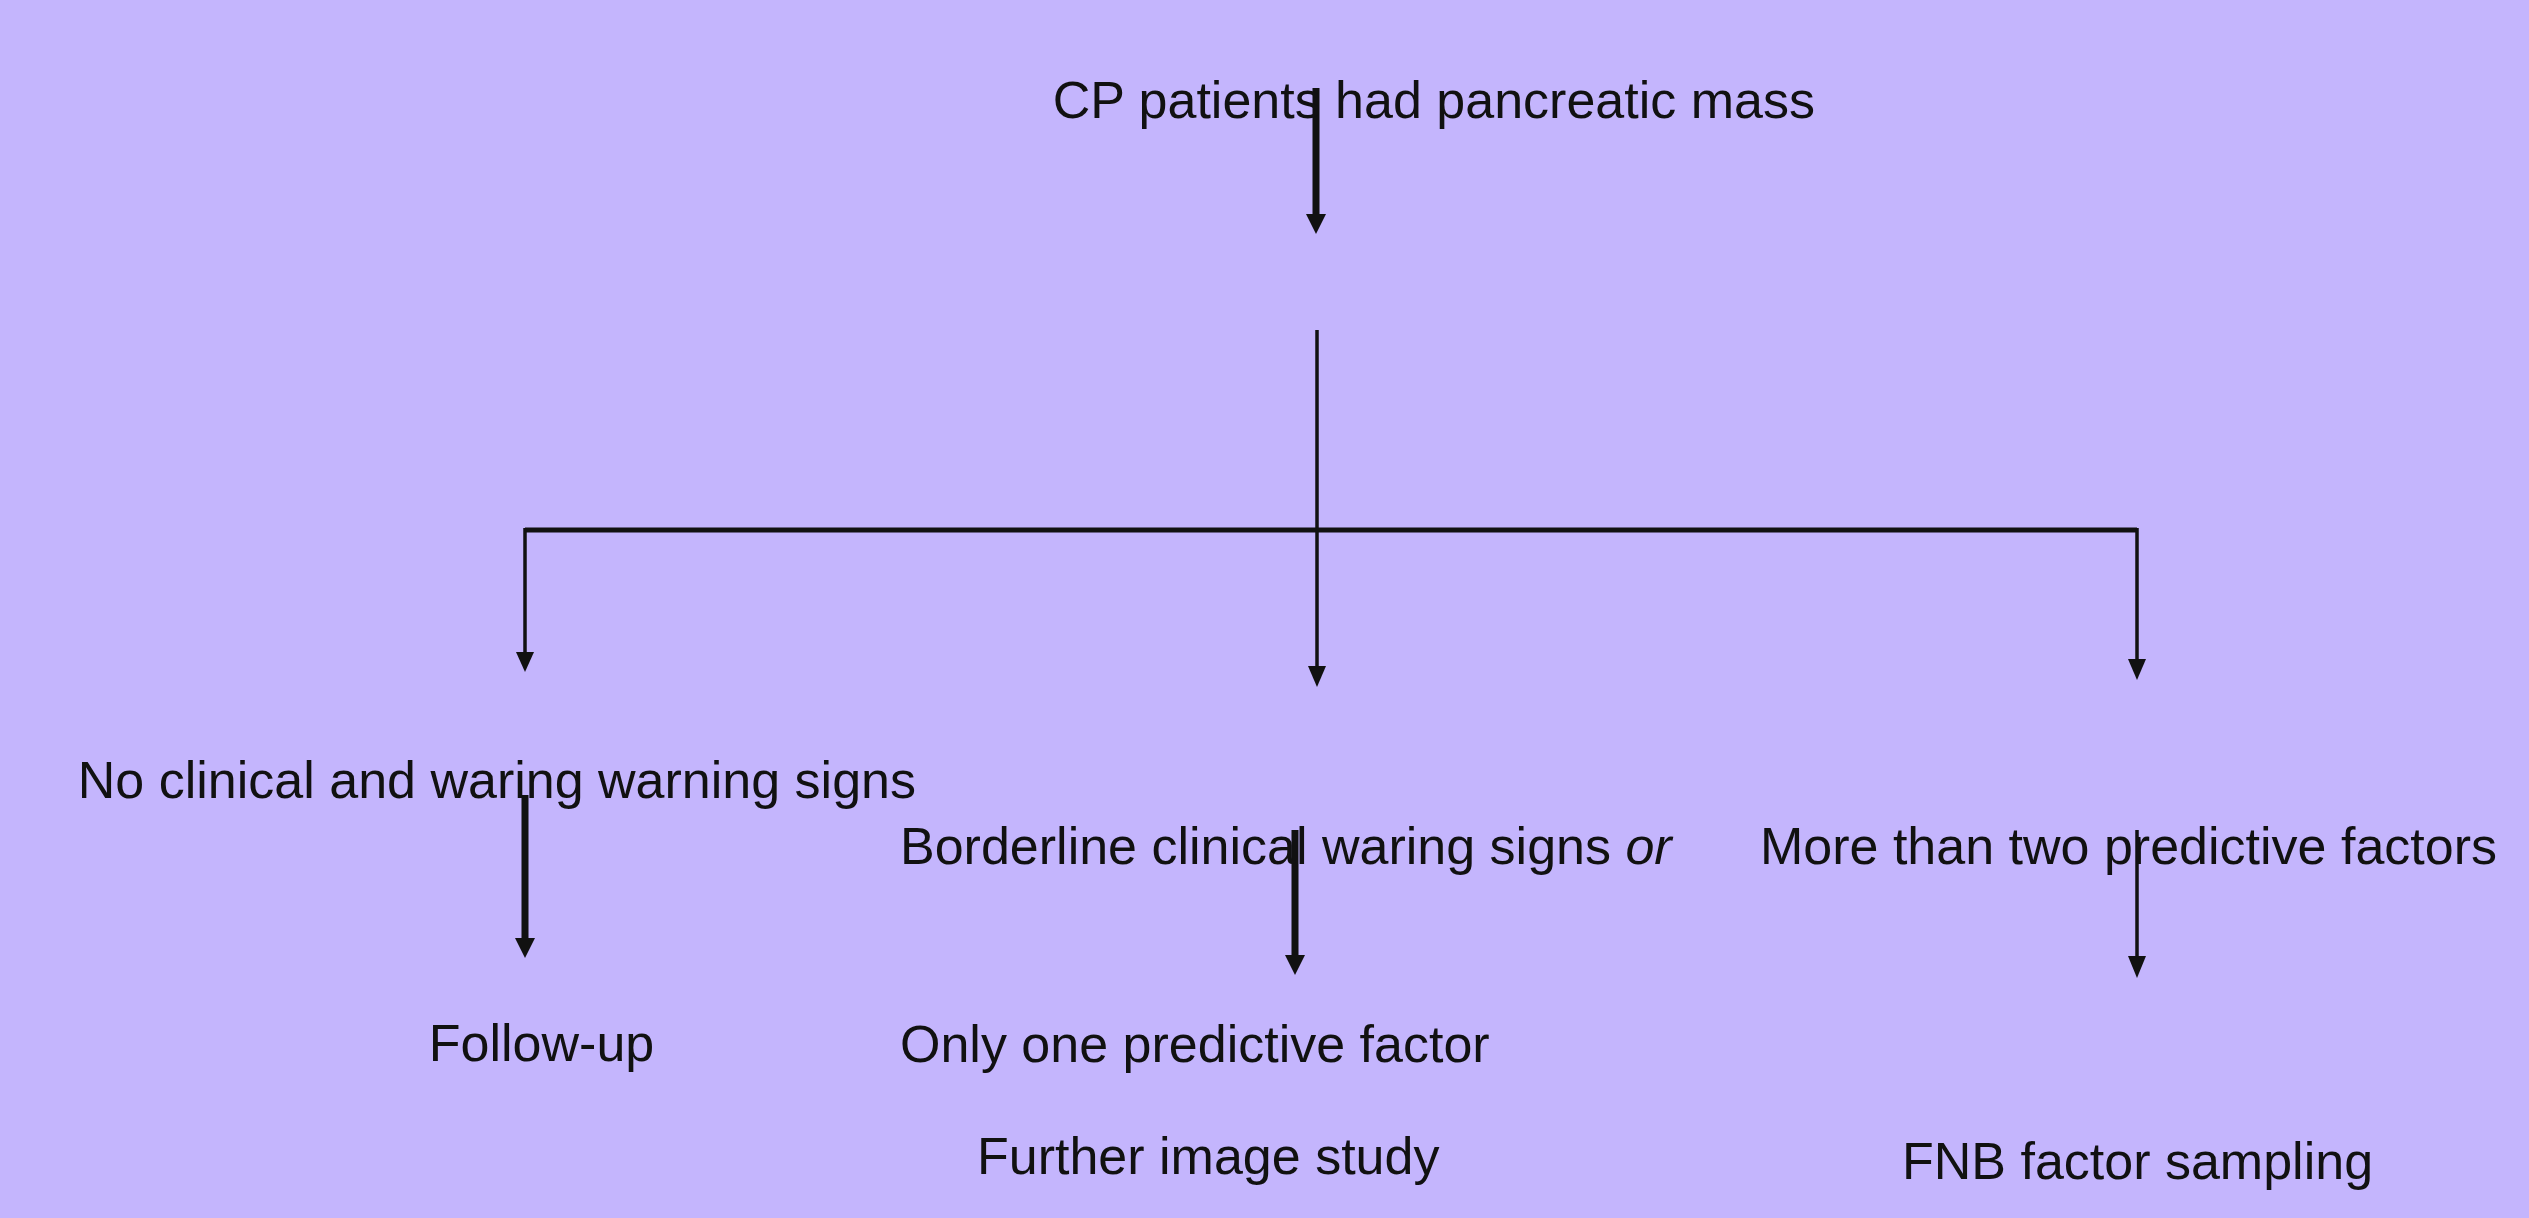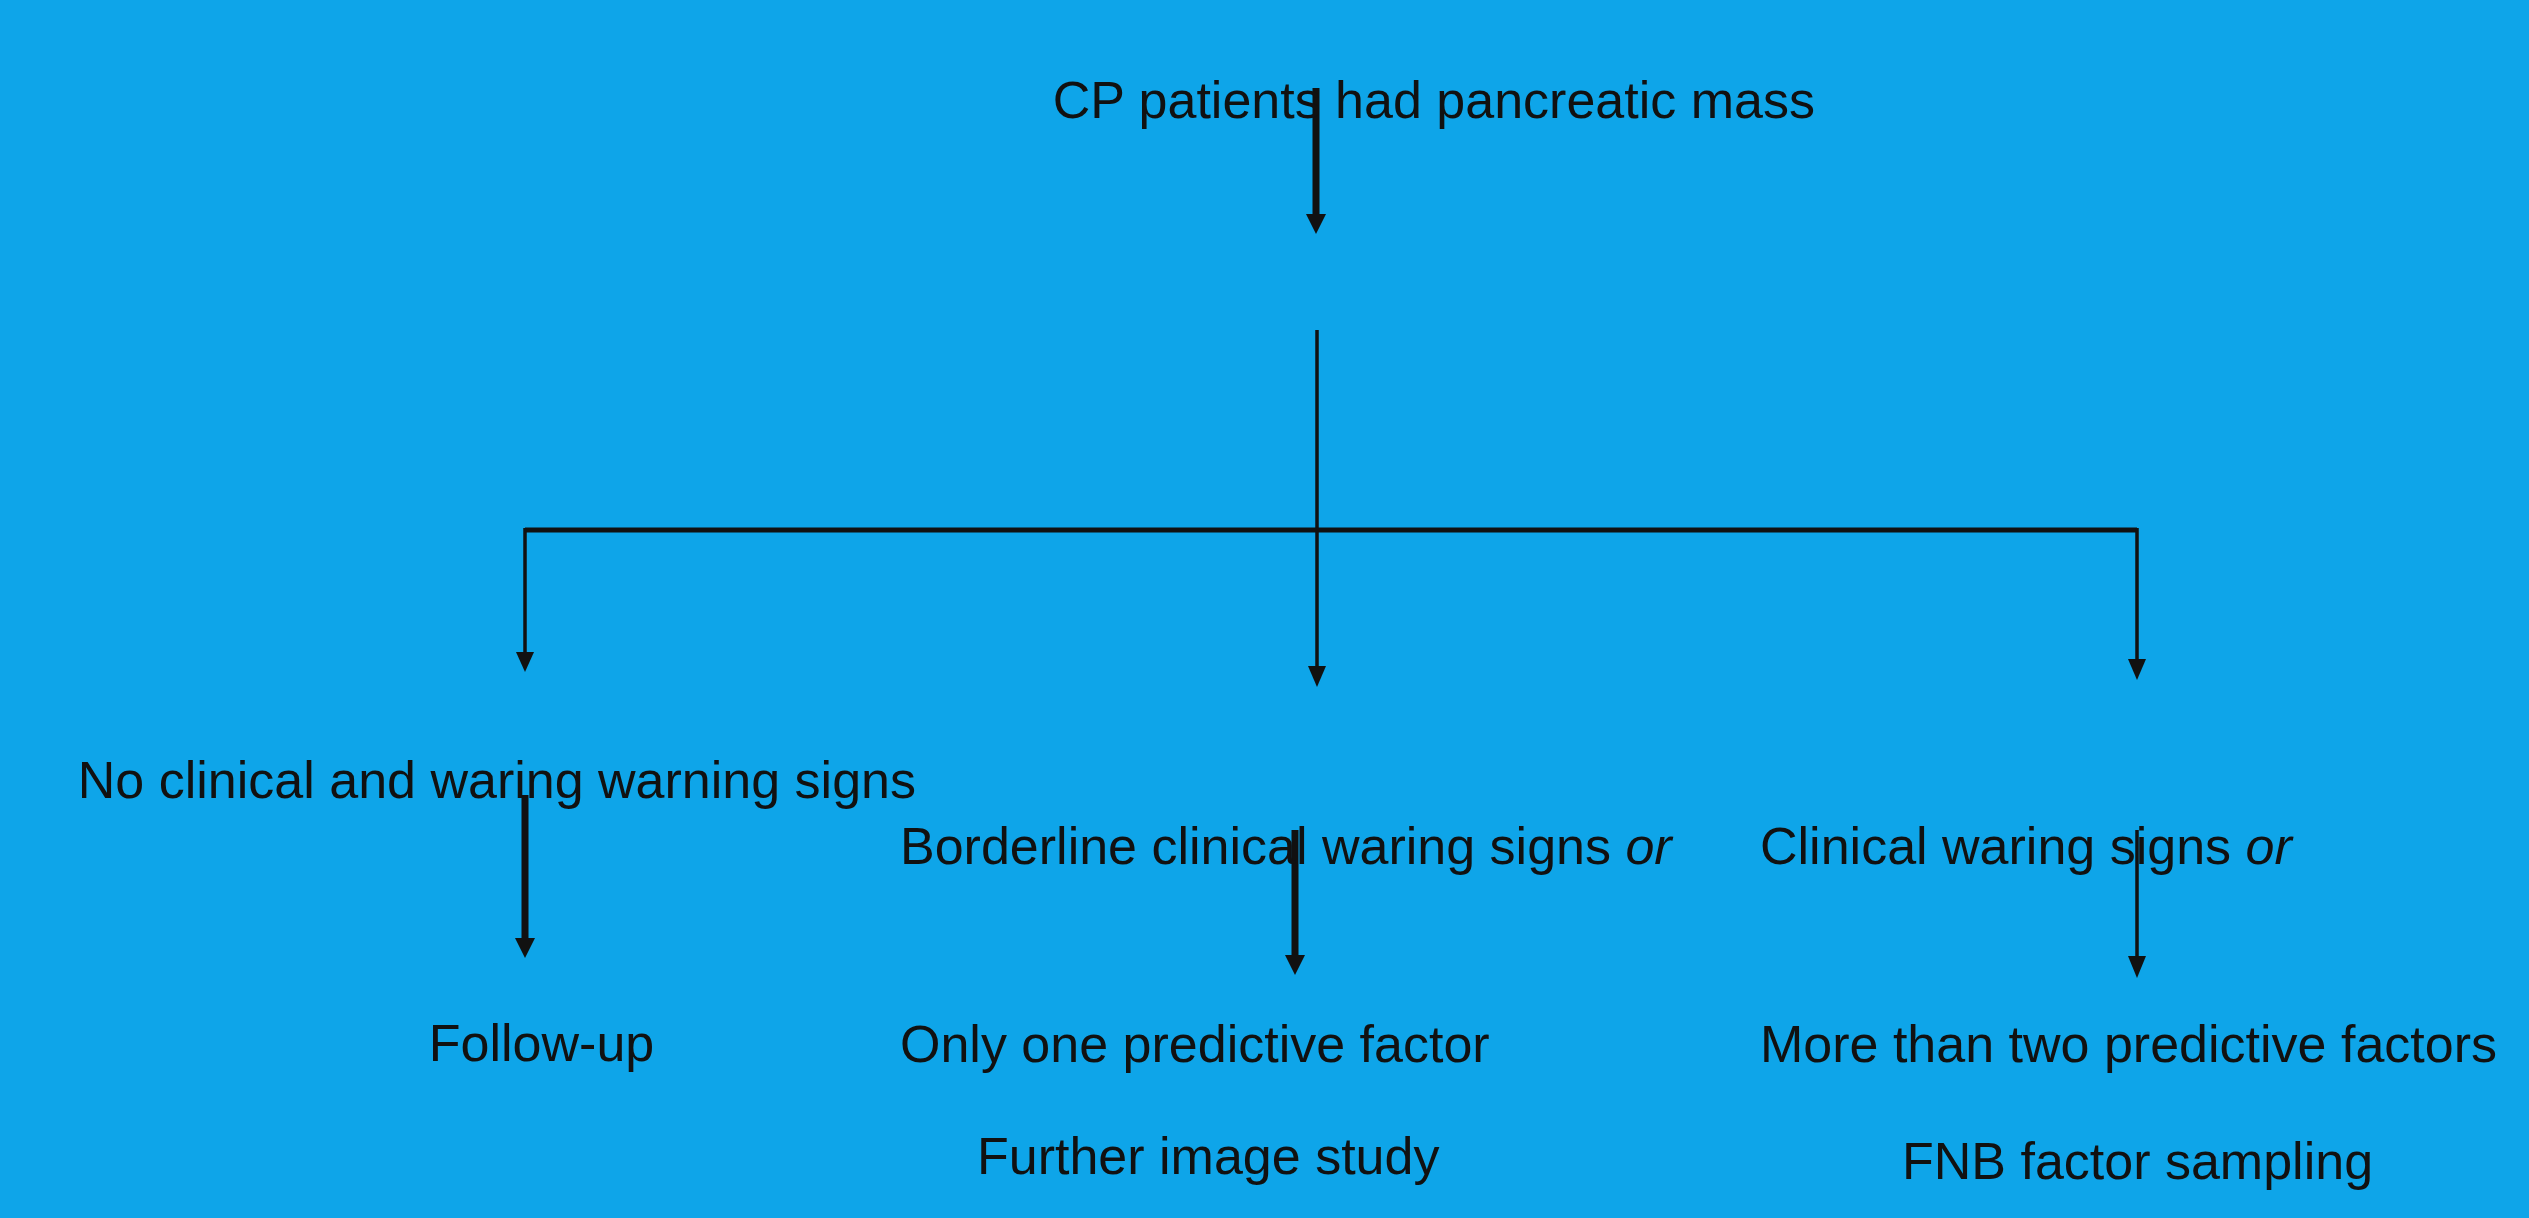--- a/index.html
+++ b/index.html
@@ -1,20 +1,20 @@
 <!DOCTYPE html>
 <html><head>
 <meta charset="utf-8">
 <style>
   html, body { margin: 0; padding: 0; background: #ffffff; }
   .canvas {
     position: relative;
     width: 2529px;
     height: 1218px;
-    background: #0ea5e9;
+    background: #c4b5fd;
     font-family: "Liberation Sans", sans-serif;
     color: #111111;
     overflow: hidden;
   }
   svg.connectors {
     position: absolute;
     left: 0; top: 0;
     width: 2529px; height: 1218px;
   }
   .node {
@@ -81,21 +81,20 @@
   <div class="node" style="left:20px; top:681px;">
     <span>No clinical and waring warning signs</span>
   </div>
 
   <div class="node" style="left:900px; top:681px;">
     <div><span>Borderline clinical waring signs </span><span class="it">or</span></div>
     <div>Only one predictive factor</div>
   </div>
 
   <div class="node" style="left:1760px; top:681px;">
-    <div><span>Clinical waring signs </span><span class="it">or</span></div>
     <div>More than two predictive factors</div>
   </div>
 
   <div class="node" style="left:371px; top:944px;text-align:center;">
     <span>Follow-up</span>
   </div>
 
   <div class="node" style="left:977px; top:991px;">
     <div>Further image study</div>
     

